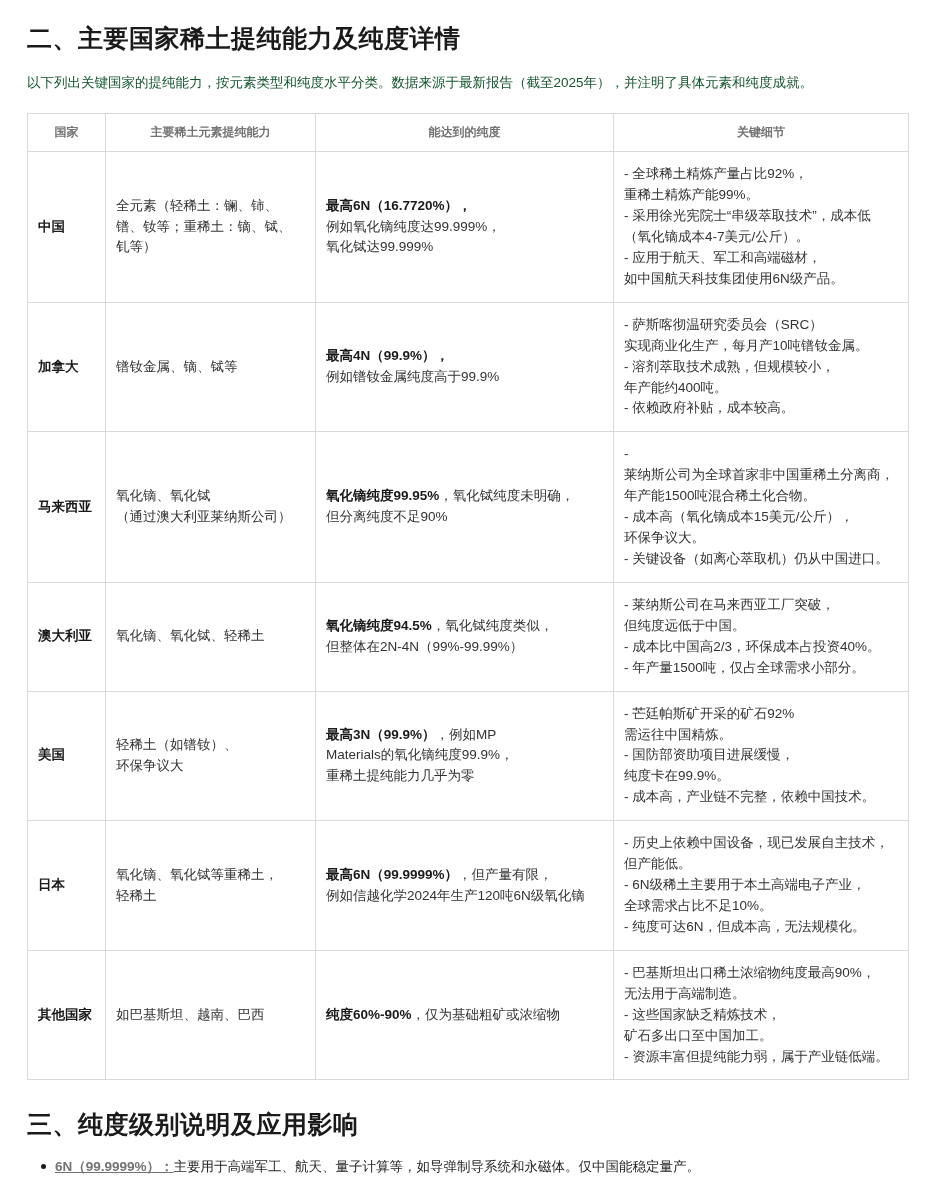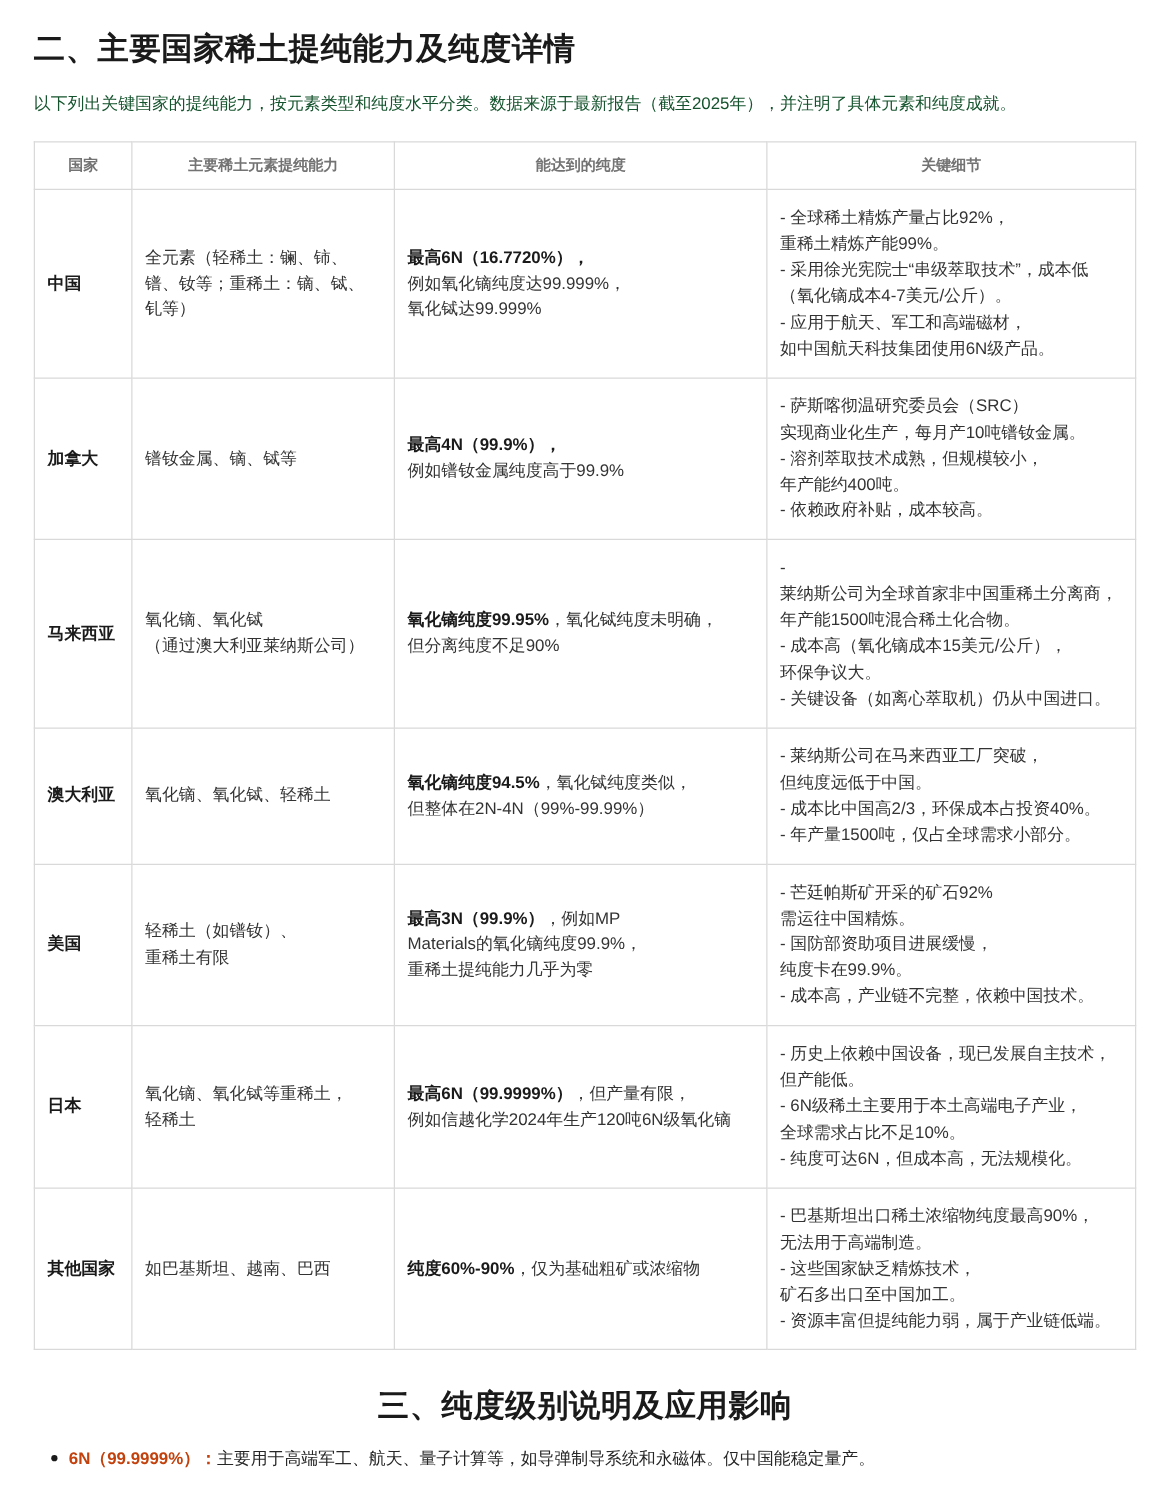--- a/index.html
+++ b/index.html
@@ -53,21 +53,21 @@
     font-weight: bold;
     color: #1a1a1a;
     padding-left: 7px;
   }
   .col-w-country { width: 78px; }
   .col-w-capability { width: 210px; }
   .col-w-purity { width: 298px; }
   .col-w-details { width: auto; }
   .preline { white-space: pre-line; }
   .purity-bold { font-weight: bold; color: #1a1a1a; }
-  .section3-title { margin-top: 28px; margin-bottom: 16px; text-align: center; }
+  .section3-title { margin-top: 28px; margin-bottom: 16px; }
   ul.purity-levels {
     list-style: none;
     padding-left: 14px;
     font-size: 13.5px;
   }
   ul.purity-levels li {
     position: relative;
     padding-left: 14px;
     margin-bottom: 11px;
     line-height: 1.5;
@@ -75,21 +75,21 @@
   ul.purity-levels li::before {
     content: "";
     position: absolute;
     left: 0;
     top: 7px;
     width: 5px;
     height: 5px;
     border-radius: 50%;
     background: #1a1a1a;
   }
-  .bullet-label { font-weight: bold; color: #c2410c; }
+  .bullet-label { font-weight: bold; color: #737373; text-decoration: underline; }
 </style>
 </head>
 <body>
 
 <div class="page">
 
   <h2 class="section-title">二、主要国家稀土提纯能力及纯度详情</h2>
 
   <p class="intro">以下列出关键国家的提纯能力，按元素类型和纯度水平分类。数据来源于最新报告（截至2025年），并注明了具体元素和纯度成就。</p>
 
@@ -166,21 +166,21 @@
       </td>
       <td class="preline">- 莱纳斯公司在马来西亚工厂突破，
 但纯度远低于中国。
 - 成本比中国高2/3，环保成本占投资40%。
 - 年产量1500吨，仅占全球需求小部分。</td>
     </tr>
 
     <tr>
       <td class="col-country">美国</td>
       <td class="preline">轻稀土（如镨钕）、
-重稀土有限</td>
+环保争议大</td>
       <td>
         <div class="preline"><span class="purity-bold">最高3N（99.9%）</span><span>，例如MP
 Materials的氧化镝纯度99.9%，
 重稀土提纯能力几乎为零</span></div>
       </td>
       <td class="preline">- 芒廷帕斯矿开采的矿石92%
 需运往中国精炼。
 - 国防部资助项目进展缓慢，
 纯度卡在99.9%。
 - 成本高，产业链不完整，依赖中国技术。</td>

